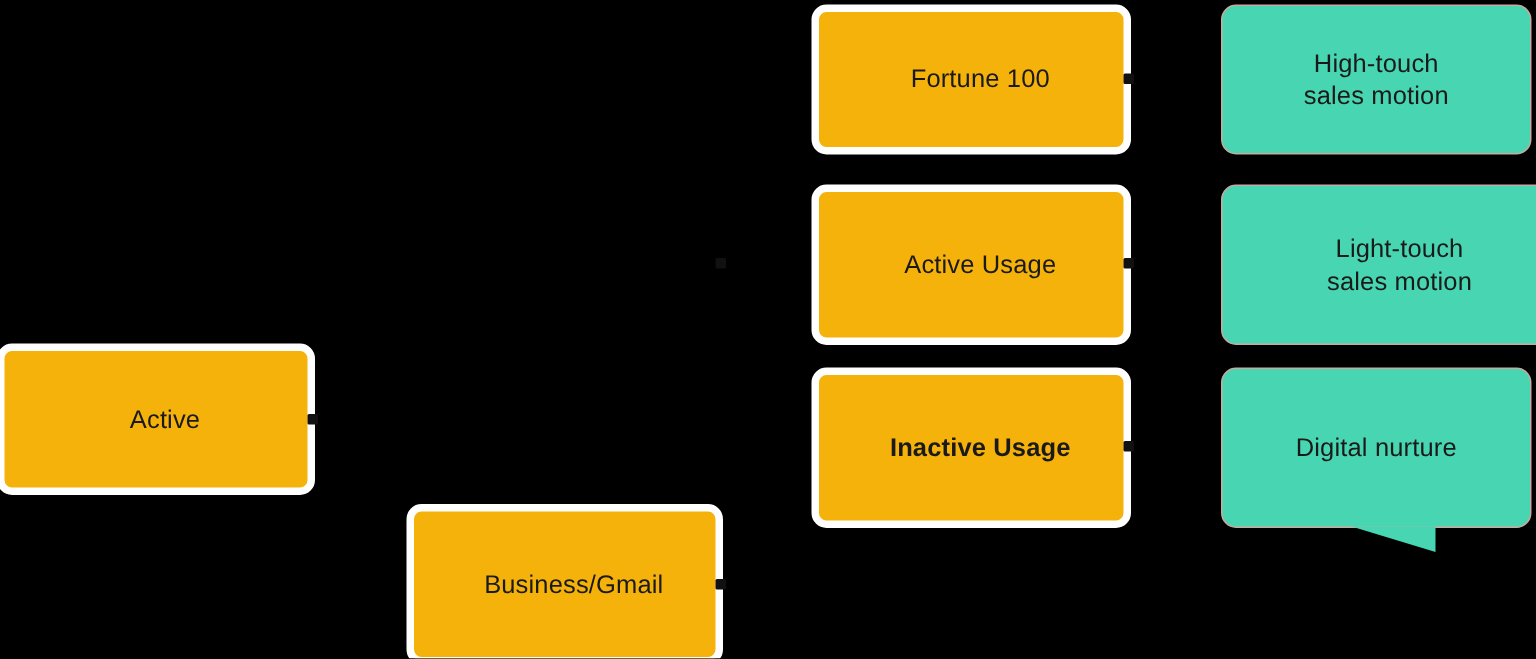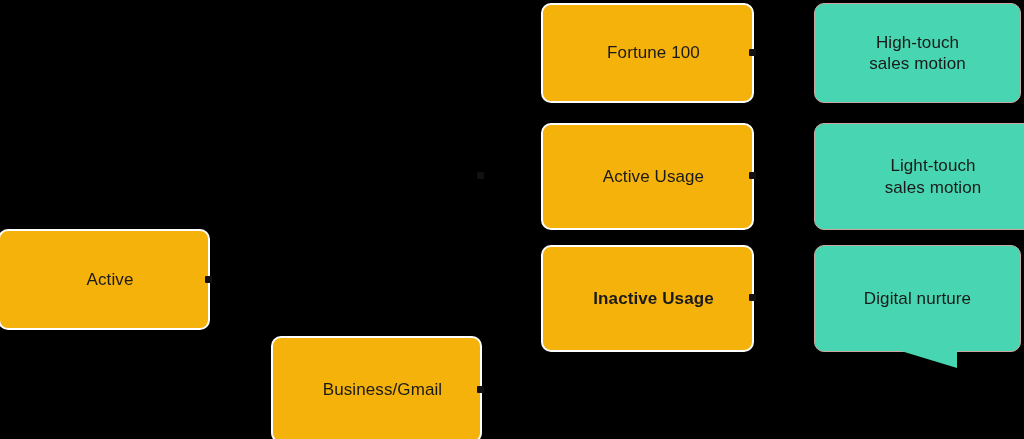--- a/index.html
+++ b/index.html
@@ -28,21 +28,21 @@
     border-radius: 10px;
     color: #1a1a1a;
     font-size: 17px;
     line-height: 1.25;
     letter-spacing: 0.1px;
     white-space: pre-line;
     user-select: none;
   }
   .node.stage {
     background: #F5B20B;
-    border: 2px solid #ffffff;
+    border: 5px solid #ffffff;
     padding-left: 12px;
   }
   .node.outcome {
     background: #47D6B1;
     border: 1px solid #c9a9a0;
   }
   .node-label {
     display: block;
     padding: 0 8px;
   }

